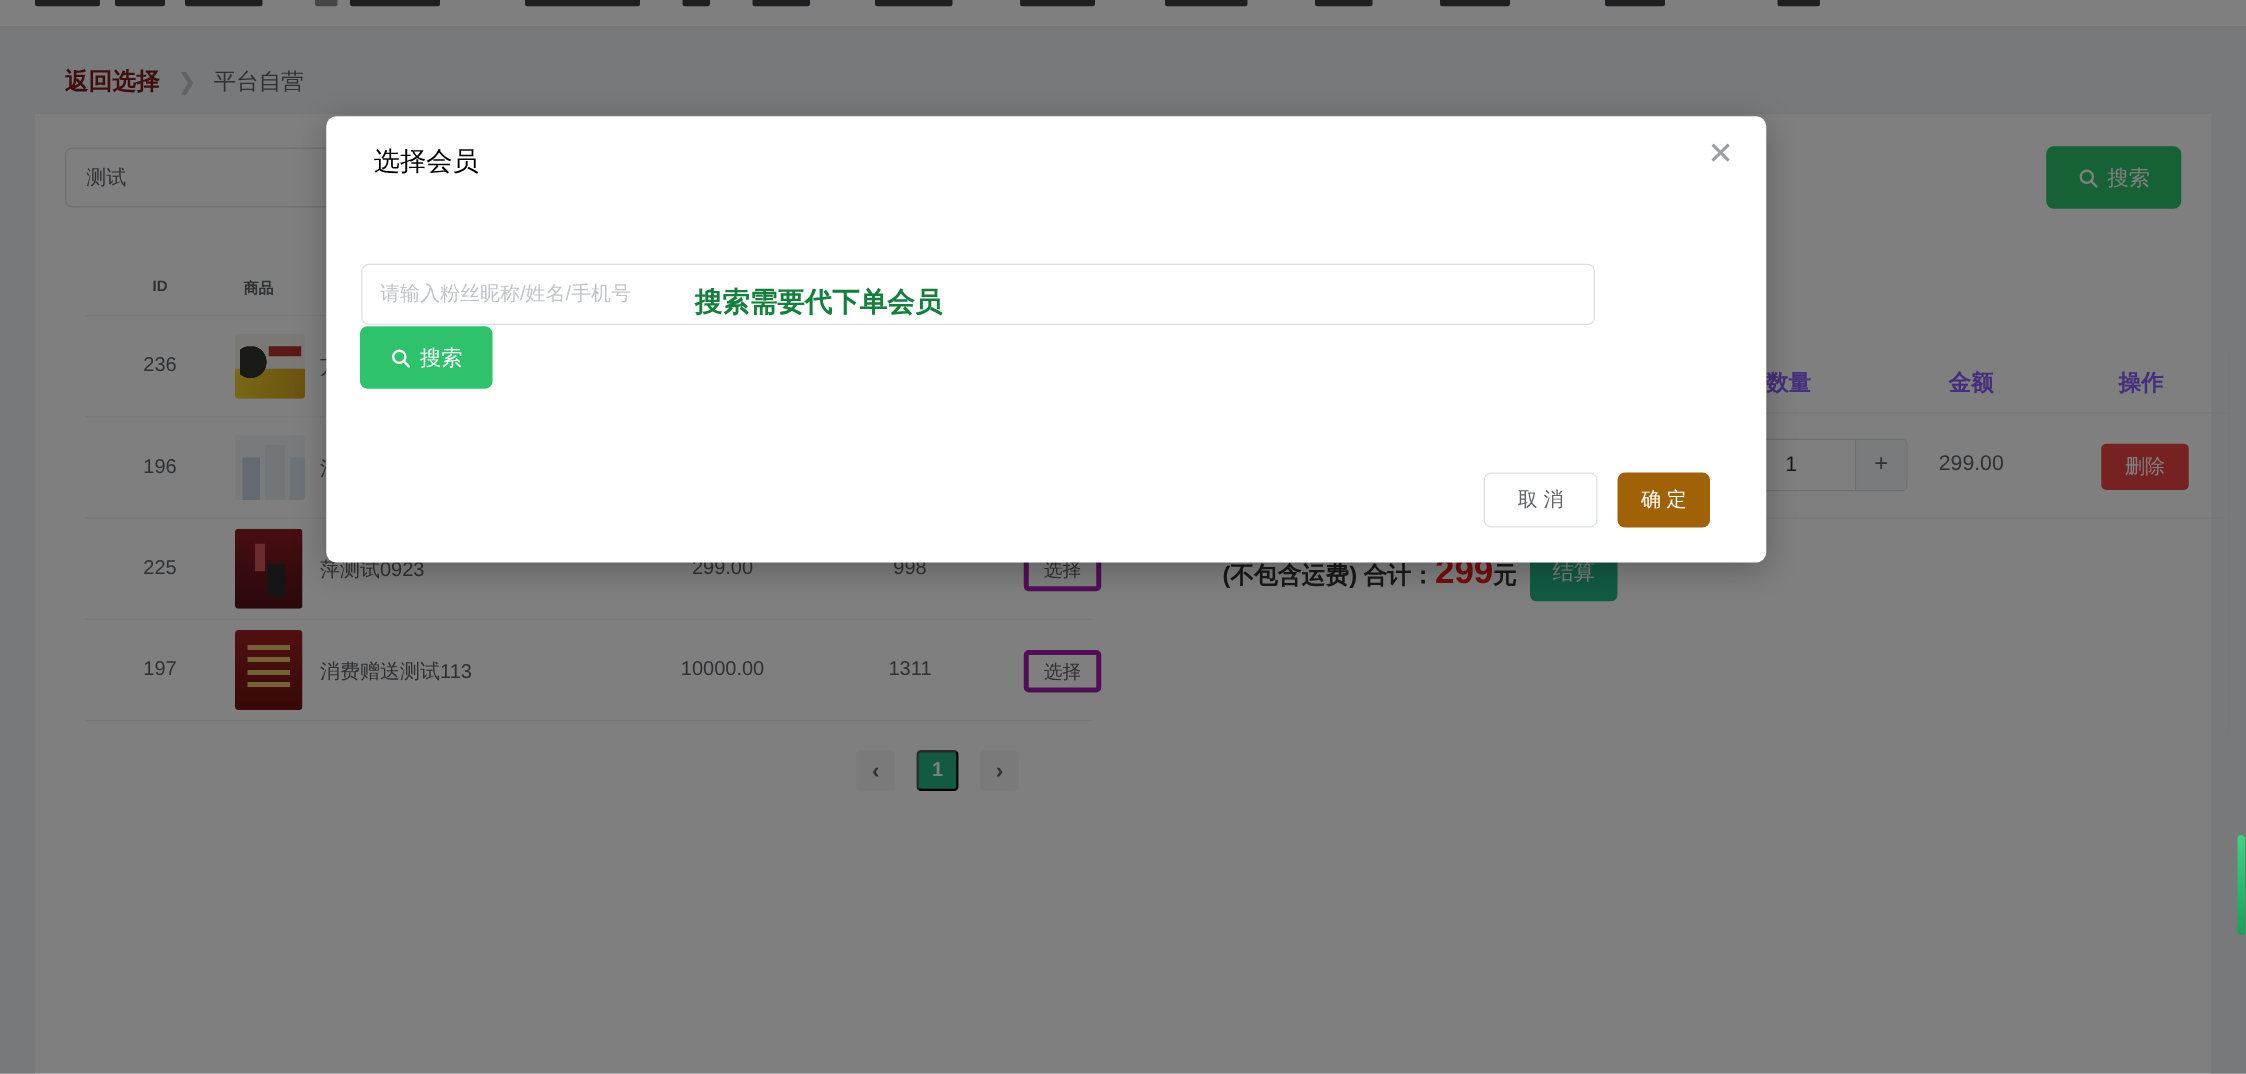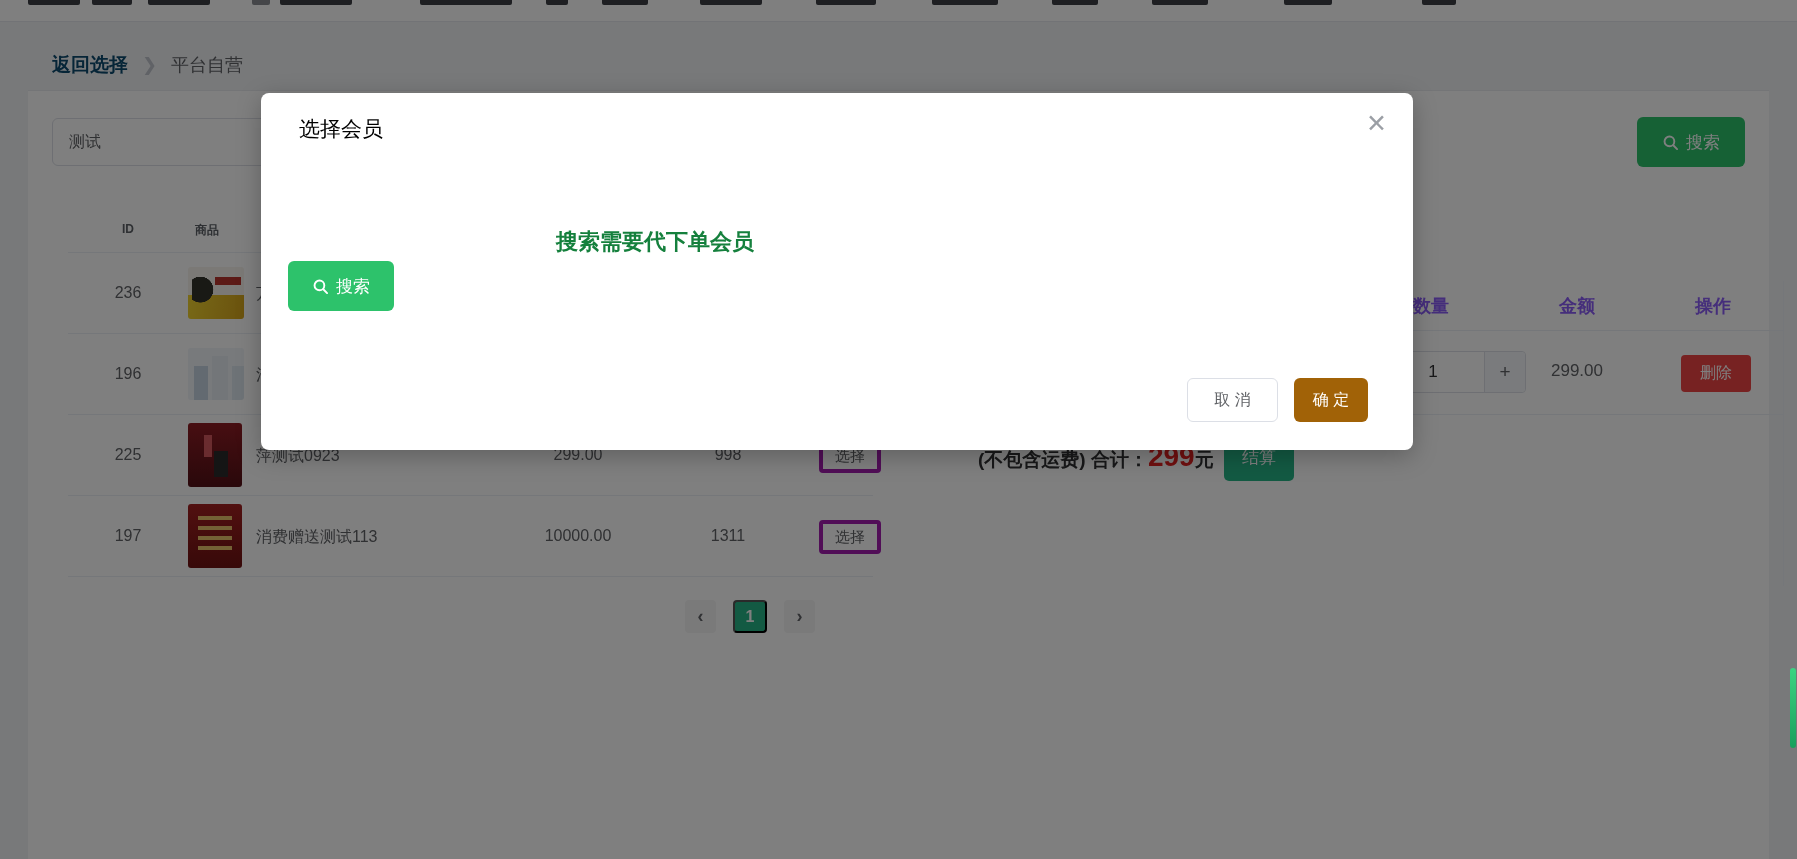--- a/index.html
+++ b/index.html
@@ -6,21 +6,21 @@
   html,body { width:1797px; height:859px; }
   body { font-family:"Liberation Sans","DejaVu Sans",sans-serif; background:#f0f2f5; position:relative; overflow:hidden; }
   #stage { position:absolute; inset:0; width:1797px; height:859px; }
 
   
   .topnav { position:absolute; left:0; top:0; width:1797px; height:22px; background:#fff; border-bottom:1px solid #e4e7ed; }
   .nav-dash { position:absolute; top:0; height:5px; background:#3c3f44; border-radius:0 0 2px 2px; }
 
   
   .breadcrumb { position:absolute; left:52px; top:50px; height:30px; display:flex; align-items:center; gap:14px; }
-  .bc-back { font-size:19px; font-weight:bold; color:#0c4a6e; cursor:pointer; }
+  .bc-back { font-size:19px; font-weight:bold; color:#7f1d1d; cursor:pointer; }
   .bc-sep { color:#c0c4cc; font-size:18px; }
   .bc-cur { font-size:18px; color:#606266; }
 
   
   .card { position:absolute; left:28px; top:90px; width:1741px; height:769px; background:#fff; border-top:1px solid #e8eaee; }
 
   .kw-input { position:absolute; left:24px; top:27px; width:600px; height:48px; border:1px solid #dcdfe6; border-radius:6px; font-size:16px; color:#606266; padding:0 16px; background:#fff; outline:none; }
   .btn-search-top { position:absolute; left:1609px; top:26px; width:108px; height:50px; background:#2dc26b; border:none; border-radius:6px; color:#fff; font-size:17px; display:flex; align-items:center; justify-content:center; gap:7px; cursor:pointer; }
 
   
@@ -196,20 +196,21 @@
         <button class="btn-checkout">结算</button>
       </div>
     </div>
   </div>
 
   <div class="overlay"></div>
 
   <div class="modal">
     <span class="m-title">选择会员</span>
     <span class="m-close">✕</span>
+    <input class="m-input" type="text" placeholder="请输入粉丝昵称/姓名/手机号" style="">
     <span class="m-annotation">搜索需要代下单会员</span>
     <button class="m-search">
       <svg width="17" height="17" viewBox="0 0 16 16">
           <circle cx="7" cy="7" r="4.6" fill="none" stroke="#fff" stroke-width="1.8"></circle>
           <line x1="10.6" y1="10.6" x2="14.2" y2="14.2" stroke="#fff" stroke-width="1.8" stroke-linecap="round"></line>
         </svg>
       <span>搜索</span>
     </button>
     <button class="m-cancel">取 消</button>
     <button class="m-confirm">确 定</button>

